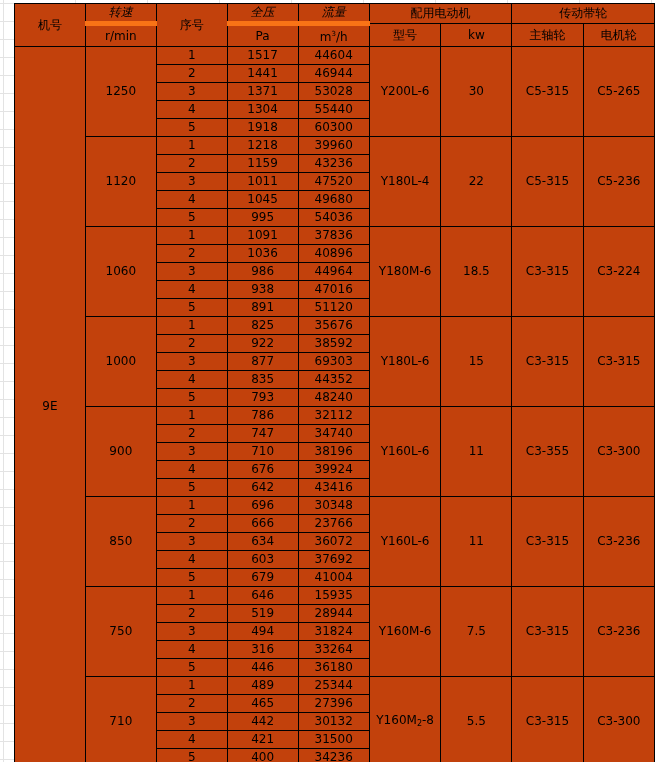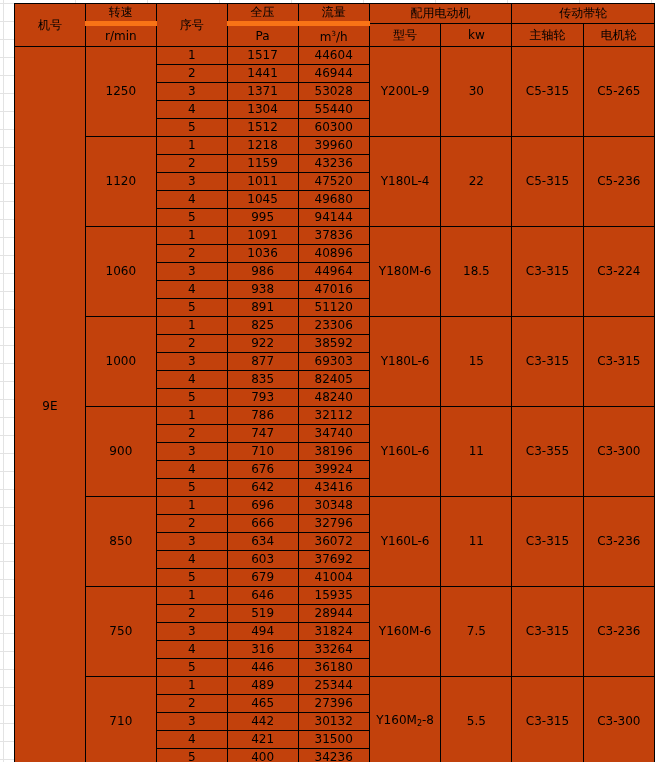--- a/index.html
+++ b/index.html
@@ -22,21 +22,21 @@
     border-collapse: collapse; table-layout: fixed;
     background: #c2410c;
   }
   td {
     border: 1px solid #000; padding: 0; text-align: center;
     vertical-align: middle; height: 17px; line-height: 17px;
     white-space: nowrap; overflow: hidden;
   }
   col.c { width: 72px; }
   .h1 td { height: 17px; }
-  td.top-nb { border-bottom: 4px solid #ef4444; }
+  td.top-nb { border-bottom: 4px solid #ef4444; font-style: italic; }
   td.bot-nt { border-top: 5px solid #f97316; }
   .sub { font-size: 8px; vertical-align: -2px; }
   .sup { font-size: 7px; vertical-align: 5px; }
 </style>
 </head>
 <body>
 
 <div class="grid-bg"></div>
 
 <table>
@@ -69,21 +69,21 @@
       <td>kw</td>
       <td>主轴轮</td>
       <td>电机轮</td>
     </tr>
   <tr>
         <td rowspan="40">9E</td>
         <td rowspan="5">1250</td>
         <td>1</td>
         <td>1517</td>
         <td>44604</td>
-        <td rowspan="5">Y200L-9</td>
+        <td rowspan="5">Y200L-6</td>
         <td rowspan="5">30</td>
         <td rowspan="5">C5-315</td>
         <td rowspan="5">C5-265</td>
       </tr>
       <tr>
         <td>2</td>
         <td>1441</td>
         <td>46944</td>
       </tr>
       <tr>
@@ -91,21 +91,21 @@
         <td>1371</td>
         <td>53028</td>
       </tr>
       <tr>
         <td>4</td>
         <td>1304</td>
         <td>55440</td>
       </tr>
       <tr>
         <td>5</td>
-        <td>1512</td>
+        <td>1918</td>
         <td>60300</td>
       </tr>
       <tr>
         <td rowspan="5">1120</td>
         <td>1</td>
         <td>1218</td>
         <td>39960</td>
         <td rowspan="5">Y180L-4</td>
         <td rowspan="5">22</td>
         <td rowspan="5">C5-315</td>
@@ -122,21 +122,21 @@
         <td>47520</td>
       </tr>
       <tr>
         <td>4</td>
         <td>1045</td>
         <td>49680</td>
       </tr>
       <tr>
         <td>5</td>
         <td>995</td>
-        <td>94144</td>
+        <td>54036</td>
       </tr>
       <tr>
         <td rowspan="5">1060</td>
         <td>1</td>
         <td>1091</td>
         <td>37836</td>
         <td rowspan="5">Y180M-6</td>
         <td rowspan="5">18.5</td>
         <td rowspan="5">C3-315</td>
         <td rowspan="5">C3-224</td>
@@ -158,40 +158,40 @@
       </tr>
       <tr>
         <td>5</td>
         <td>891</td>
         <td>51120</td>
       </tr>
       <tr>
         <td rowspan="5">1000</td>
         <td>1</td>
         <td>825</td>
-        <td>23306</td>
+        <td>35676</td>
         <td rowspan="5">Y180L-6</td>
         <td rowspan="5">15</td>
         <td rowspan="5">C3-315</td>
         <td rowspan="5">C3-315</td>
       </tr>
       <tr>
         <td>2</td>
         <td>922</td>
         <td>38592</td>
       </tr>
       <tr>
         <td>3</td>
         <td>877</td>
         <td>69303</td>
       </tr>
       <tr>
         <td>4</td>
         <td>835</td>
-        <td>82405</td>
+        <td>44352</td>
       </tr>
       <tr>
         <td>5</td>
         <td>793</td>
         <td>48240</td>
       </tr>
       <tr>
         <td rowspan="5">900</td>
         <td>1</td>
         <td>786</td>
@@ -227,21 +227,21 @@
         <td>696</td>
         <td>30348</td>
         <td rowspan="5">Y160L-6</td>
         <td rowspan="5">11</td>
         <td rowspan="5">C3-315</td>
         <td rowspan="5">C3-236</td>
       </tr>
       <tr>
         <td>2</td>
         <td>666</td>
-        <td>32796</td>
+        <td>23766</td>
       </tr>
       <tr>
         <td>3</td>
         <td>634</td>
         <td>36072</td>
       </tr>
       <tr>
         <td>4</td>
         <td>603</td>
         <td>37692</td>

